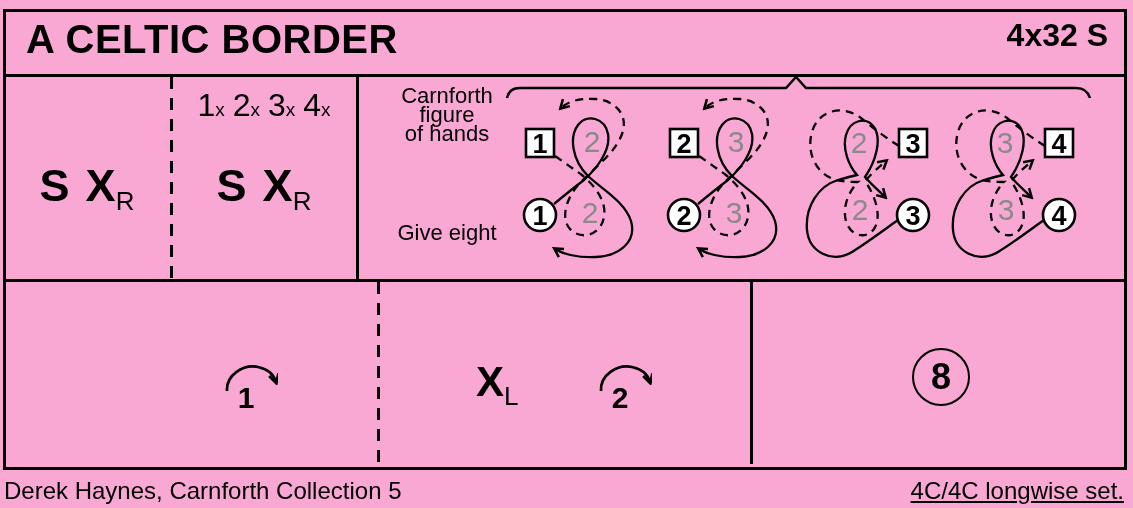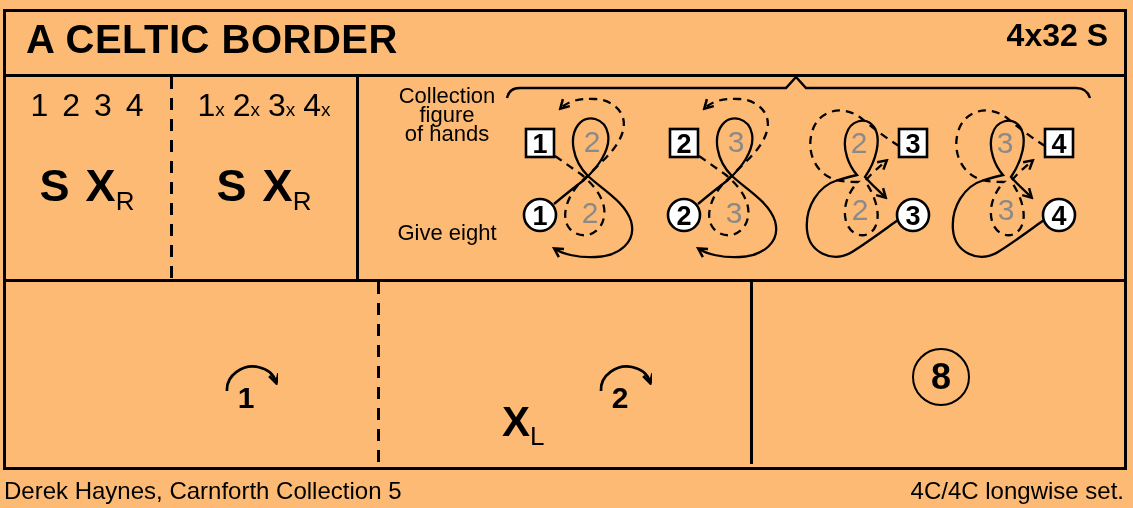--- a/index.html
+++ b/index.html
@@ -1,17 +1,17 @@
 <!DOCTYPE html>
 <html><head>
 <meta charset="utf-8">
 <style>
   html,body{margin:0;padding:0;background:#fff;}
   .page{
-    position:relative;width:1133px;height:508px;background:#fdba74;overflow:hidden;
+    position:relative;width:1133px;height:508px;background:#f9a8d4;overflow:hidden;
     font-family:"Liberation Sans", sans-serif;color:#000;
   }
   
   .hline{position:absolute;background:#000;height:3px;}
   .vline{position:absolute;background:#000;width:3px;}
   .vdash{position:absolute;width:3px;background:repeating-linear-gradient(to bottom,#000 0 12px,transparent 12px 21px);}
   .outerbox{position:absolute;left:3px;top:9px;width:1118px;height:455px;border:3px solid #000;}
   
   .title{position:absolute;left:26px;top:17px;font-size:40px;font-weight:bold;letter-spacing:.5px;white-space:nowrap;}
   .code{position:absolute;right:25px;top:17px;font-size:32px;font-weight:bold;white-space:nowrap;}
@@ -38,46 +38,45 @@
   .brace{position:absolute;left:498px;top:73px;width:600px;height:28px;}
   
   .bigx{position:absolute;top:358px;font-size:42px;font-weight:bold;white-space:nowrap;}
   .turn-arrow{position:absolute;top:360px;width:56px;height:34px;}
   .turn-arrow path{fill:none;stroke:#000;stroke-width:2.7px;}
   .turn-count{position:absolute;top:381px;width:48px;text-align:center;font-size:30px;font-weight:bold;}
   .repeat8{position:absolute;left:912px;top:348px;width:54px;height:54px;border:2.5px solid #000;border-radius:50%;
     display:flex;align-items:center;justify-content:center;font-size:36px;font-weight:bold;}
   
   .footl{position:absolute;left:4px;top:477px;font-size:24px;white-space:nowrap;}
-  .footr{position:absolute;right:9px;top:477px;font-size:24px;white-space:nowrap;}
+  .footr{position:absolute;right:9px;top:477px;font-size:24px;white-space:nowrap;text-decoration:underline;}
 </style>
 </head>
 <body>
 
 <div class="page">
 
   <div class="outerbox"></div>
   <div class="hline" style="left:3px;top:74px;width:1124px;"></div>
   <div class="hline" style="left:3px;top:279px;width:1124px;"></div>
   <div class="vdash" style="left:170px;top:77px;height:202px;"></div>
   <div class="vline" style="left:356px;top:77px;height:202px;"></div>
   <div class="vdash" style="left:377px;top:282px;height:182px;"></div>
   <div class="vline" style="left:750px;top:282px;height:182px;"></div>
 
   <div class="title">A CELTIC BORDER</div>
   <div class="code">4x32 S</div>
 
-  <div class="bars bars1">1 2 3 4</div>
   <div class="sx sx1"><span class="sx-s">S</span><span>X</span><span class="sx-sub">R</span></div>
 
   <div class="bars bars2" id="bars2"><span class="bar-item">1<span class="bsub">x</span></span><span class="bar-item">2<span class="bsub">x</span></span><span class="bar-item">3<span class="bsub">x</span></span><span class="bar-item">4<span class="bsub">x</span></span></div>
   <div class="sx sx2"><span class="sx-s">S</span><span>X</span><span class="sx-sub">R</span></div>
 
   <div class="qlabel">
-    <div>Collection</div>
+    <div>Carnforth</div>
     <div>figure</div>
     <div>of hands</div>
   </div>
   <div class="hands">Give eight</div>
 
   <svg class="brace" viewBox="0 0 600 28">
     <path d="M9,25 Q11,15 22,15 L288,15 L298,4 L308,15 L578,15 Q589,15 592,25" fill="none" stroke="#000" stroke-width="2.5"></path>
   </svg>
 
   <div id="diagrams">
@@ -146,21 +145,21 @@
   <svg class="turn-arrow" style="left:222px;" viewBox="0 0 56 34">
     <defs>
         <marker id="arw1" viewBox="0 0 12 12" refX="9" refY="6" markerWidth="13" markerHeight="13" orient="auto" markerUnits="userSpaceOnUse">
           <path d="M2,1.5 L10,6 L2,10.5" fill="none" stroke="#000" stroke-width="2.3"></path>
         </marker>
       </defs>
     <path d="M5,31 C4,15 21,4 36,7 C46,9 52,15 54,22" marker-end="url(#arw1)"></path>
   </svg>
   <div class="turn-count" style="left:222px;">1</div>
 
-  <div class="bigx" style="left:502px;margin-top:40px;"><span>X</span><span class="x-sub">L</span></div>
+  <div class="bigx" style="left:476px;"><span>X</span><span class="x-sub">L</span></div>
   <svg class="turn-arrow" style="left:596px;" viewBox="0 0 56 34">
     <defs>
         <marker id="arw2" viewBox="0 0 12 12" refX="9" refY="6" markerWidth="13" markerHeight="13" orient="auto" markerUnits="userSpaceOnUse">
           <path d="M2,1.5 L10,6 L2,10.5" fill="none" stroke="#000" stroke-width="2.3"></path>
         </marker>
       </defs>
     <path d="M5,31 C4,15 21,4 36,7 C46,9 52,15 54,22" marker-end="url(#arw2)"></path>
   </svg>
   <div class="turn-count" style="left:596px;">2</div>
 

